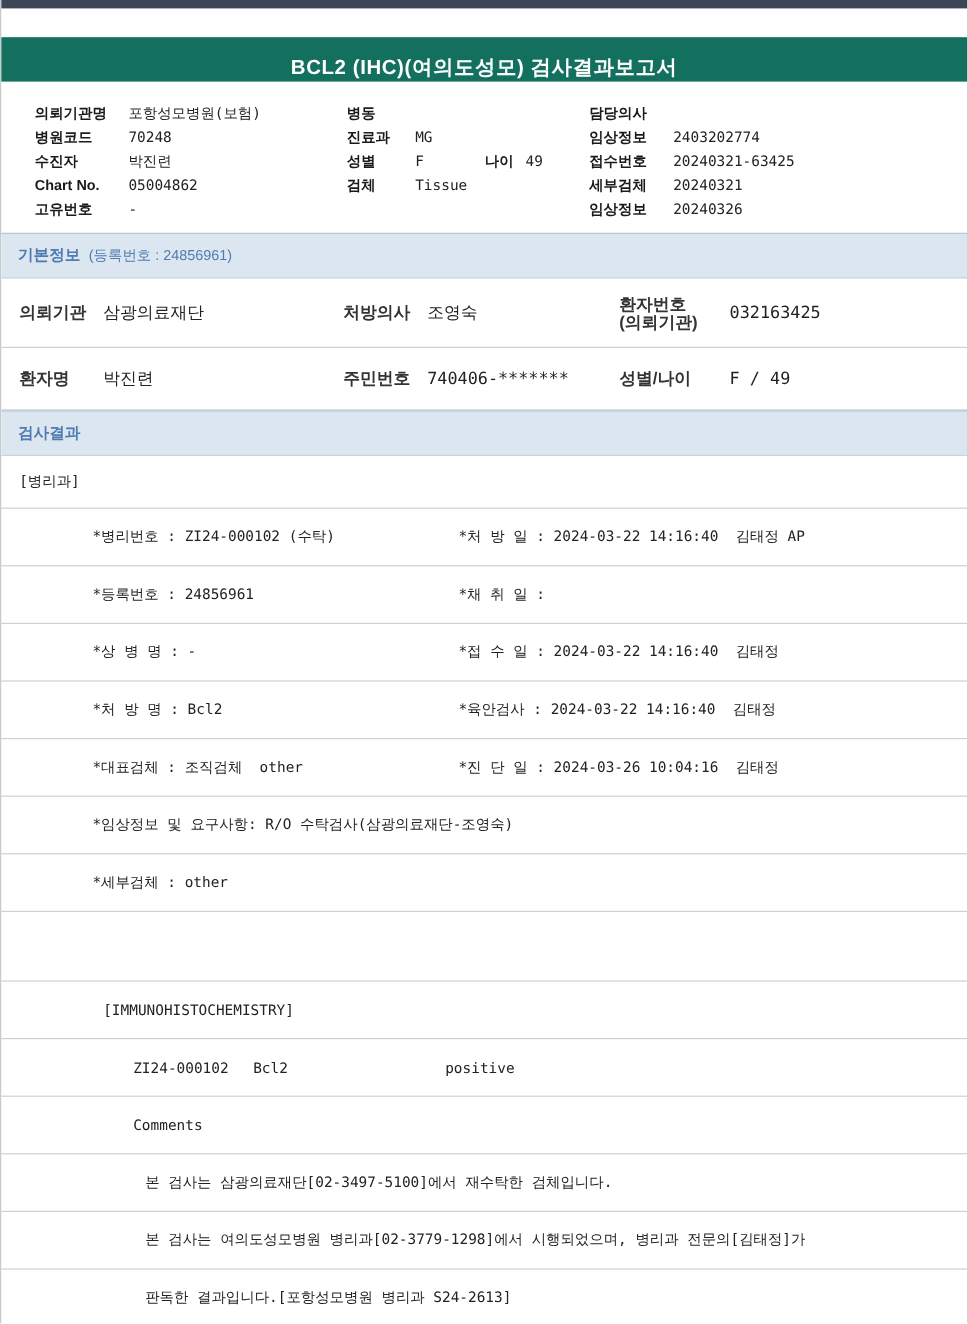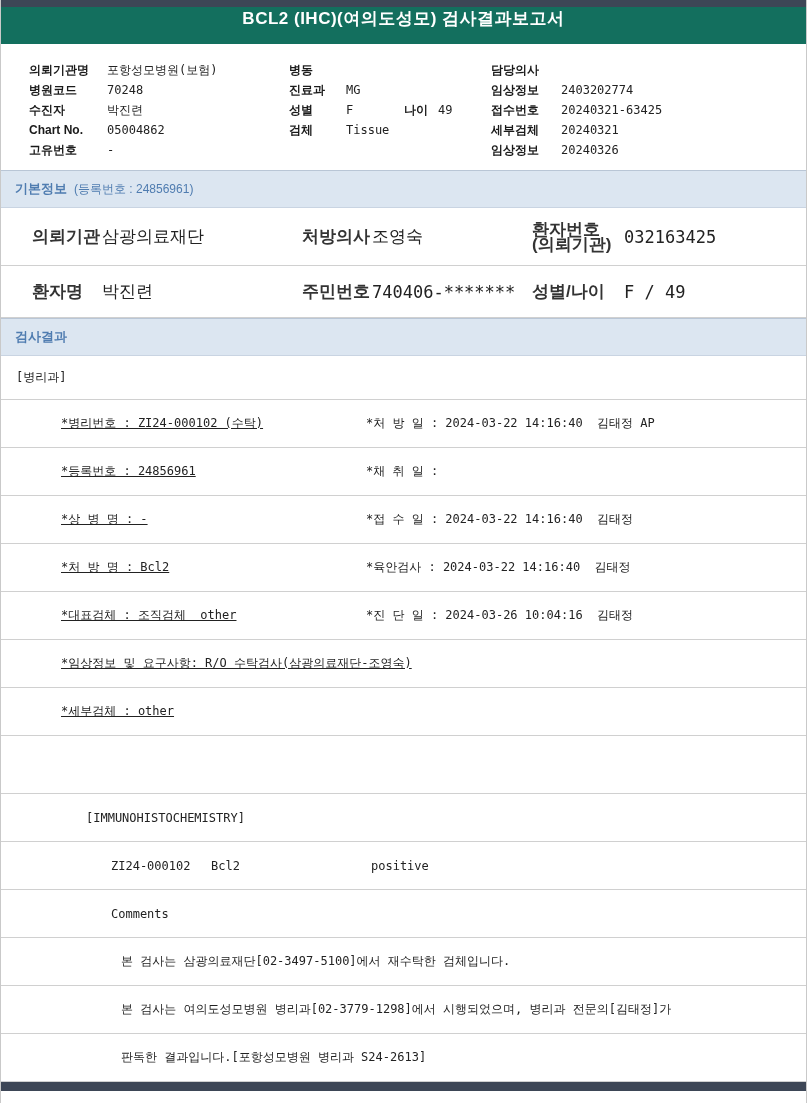--- a/index.html
+++ b/index.html
@@ -7,22 +7,22 @@
   body { font-family:"Liberation Sans", sans-serif; color:#222; }
   .page {
     width:807px; height:1103px; margin:0 auto; background:#fff;
     border-left:1px solid #c9c9c9; border-right:1px solid #c9c9c9;
     overflow:hidden;
   }
   .top-strip { height:7px; background:#3d4656; }
   .bottom-strip { height:9px; background:#3d4656; }
   .title-bar {
     height:37px; background:#136f5e; color:#ffffff;
-    display:flex; align-items:flex-start; justify-content:center;
-    font-size:17px; font-weight:bold; letter-spacing:.5px;
+    display:flex; align-items:flex-end; justify-content:center;
+    font-size:17px; font-weight:bold; letter-spacing:.5px;margin-top:24px;
   }
   
   .header-info { display:flex; height:126px; padding:16px 8px 0 28px; font-size:12px; }
   .hi-col-left  { width:260px; }
   .hi-col-mid   { width:202px; }
   .hi-col-right { flex:1; }
   .hi-row { display:flex; line-height:20px; }
   .hi-label { font-weight:bold; color:#1a1a1a; }
   .lw78 { width:78px; } .lw57 { width:57px; } .lw70 { width:70px; }
   .hi-value { font-family:"DejaVu Sans Mono", monospace; color:#222; white-space:pre; }
@@ -33,38 +33,38 @@
     height:38px; background:#dce6f1;
     border-top:1px solid #b9c6d6; border-bottom:1px solid #c9d4e2;
     display:flex; align-items:center; padding-left:14px;
     color:#4f7cb0; font-size:13px;
   }
   .section-title { font-weight:bold; }
   .section-sub { margin-left:7px; font-size:12px; }
   
   .bi-row {
     display:grid; grid-template-columns:70px 200px 70px 160px 92px 1fr;
-    padding-left:31px; align-items:center;
-    border-bottom:1px solid #d0d0d0; font-size:17px;
+    padding-left:15px; align-items:center;
+    border-bottom:1px solid #d0d0d0; font-size:14px;
   }
   .bi-row-1 { height:58px; }
   .bi-row-2 { height:52px; }
   .bi-label { font-weight:bold; color:#333; white-space:pre-line; line-height:15px; }
   .bi-value { font-family:"DejaVu Sans Mono", monospace; color:#222; white-space:pre; }
   
   .mono { font-family:"DejaVu Sans Mono", monospace; }
   .dept-row {
     height:44px; border-bottom:1px solid #d0d0d0;
     display:flex; align-items:center; padding-left:15px; font-size:12px;
   }
   .detail-row {
     height:48px; border-bottom:1px solid #d0d0d0;
     display:flex; align-items:center; font-size:12px; white-space:pre;
   }
-  .detail-left { margin-left:60px; width:305px;text-decoration:underline; }
+  .detail-left { margin-left:76px; width:305px; }
   .empty-row { height:58px; border-bottom:1px solid #d0d0d0; }
   .ihc-header-row { height:48px; border-bottom:1px solid #d0d0d0; display:flex; align-items:center; padding-left:85px; font-size:12px; }
   .ihc-result-row { height:48px; border-bottom:1px solid #d0d0d0; display:flex; align-items:center; padding-left:110px; font-size:12px; white-space:pre; }
   .ihc-specimen { width:100px; }
   .ihc-test { width:160px; }
   .comments-row { height:48px; border-bottom:1px solid #d0d0d0; display:flex; align-items:center; padding-left:110px; font-size:12px; }
   .comment-line-row { height:48px; border-bottom:1px solid #d0d0d0; display:flex; align-items:center; padding-left:120px; font-size:12px; white-space:pre; }
 </style>
 </head>
 <body>

